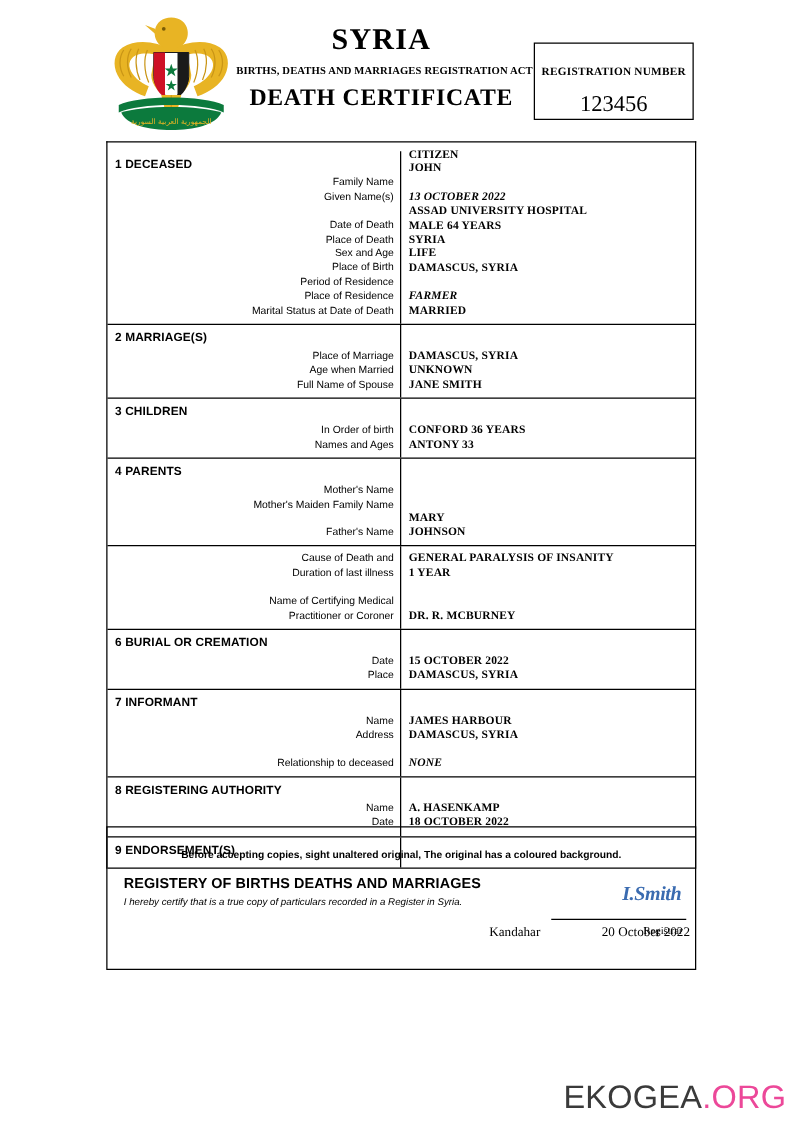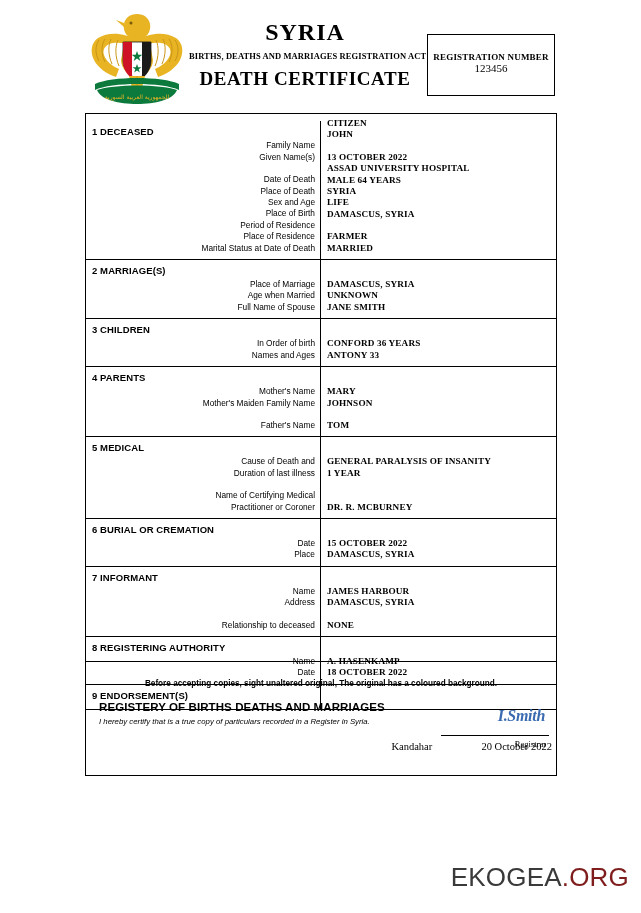--- a/index.html
+++ b/index.html
@@ -83,21 +83,22 @@
   }
   .reg-label {
     font-family: "Liberation Serif", serif;
     font-weight: bold;
     font-size: 9px;
     letter-spacing: 0.2px;
     margin-top: 17px;
   }
   .reg-value {
     font-family: "Liberation Serif", serif;
-    font-size: 11px;
+    font-size: 18px;
+    margin-top: 11px;
     text-align: center;
   }
 
   
   .cert-table {
     position: absolute;
     left: 85px;
     top: 113px;
     width: 472px;
     border: 1.4px solid #000;
@@ -139,21 +140,21 @@
   }
   .lbl.spacer-top { margin-top: 11px; }
   .val {
     font-family: "Liberation Serif", serif;
     font-weight: bold;
     font-size: 9.2px;
     line-height: 11.4px;
     letter-spacing: 0.15px;
     white-space: nowrap;
   }
-  .val.spacer-top { margin-top: 11px; }
+  .val.spacer-top { margin-top: 11px; font-style: italic; }
   .val.blank { visibility: hidden; }
 
   
   .footer-block {
     position: absolute;
     left: 85px;
     top: 661px;
     width: 472px;
     height: 115px;
     border: 1.4px solid #000;
@@ -224,21 +225,21 @@
   
   .watermark {
     position: absolute;
     right: 12px;
     bottom: 20px;
     font-family: "Liberation Sans", sans-serif;
     font-size: 26px;
     letter-spacing: 0.2px;
   }
   .wm-a { color: #3a3a3a; }
-  .wm-b { color: #7f1d1d; }
+  .wm-b { color: #ec4899; }
 </style>
 </head>
 <body>
 
 <div id="page">
 
   <div class="header">
 
     <div class="emblem">
       <svg viewBox="0 0 104 104" width="104" height="104" aria-hidden="true">
@@ -346,26 +347,24 @@
       <div class="section">
         <div class="sec-left">
           <div class="sec-head">4 PARENTS</div>
           <div class="lbl">Mother's Name</div>
           <div class="lbl">Mother's Maiden Family Name</div>
           <div class="lbl spacer-top">Father's Name</div>
         </div>
         <div class="sec-right">
           <div class="val">MARY</div>
           <div class="val">JOHNSON</div>
-          <div class="val spacer-top">TOM</div>
-        </div>
-      </div>
-      <div class="section">
-        <div class="sec-left">
-          <div class="sec-head">5 MEDICAL</div>
+        </div>
+      </div>
+      <div class="section">
+        <div class="sec-left">
           <div class="lbl">Cause of Death and</div>
           <div class="lbl">Duration of last illness</div>
           <div class="lbl spacer-top">Name of Certifying Medical</div>
           <div class="lbl">Practitioner or Coroner</div>
         </div>
         <div class="sec-right">
           <div class="val">GENERAL PARALYSIS OF INSANITY</div>
           <div class="val">1 YEAR</div>
           <div class="val spacer-top blank">&nbsp;</div>
           <div class="val">DR. R. MCBURNEY</div>

